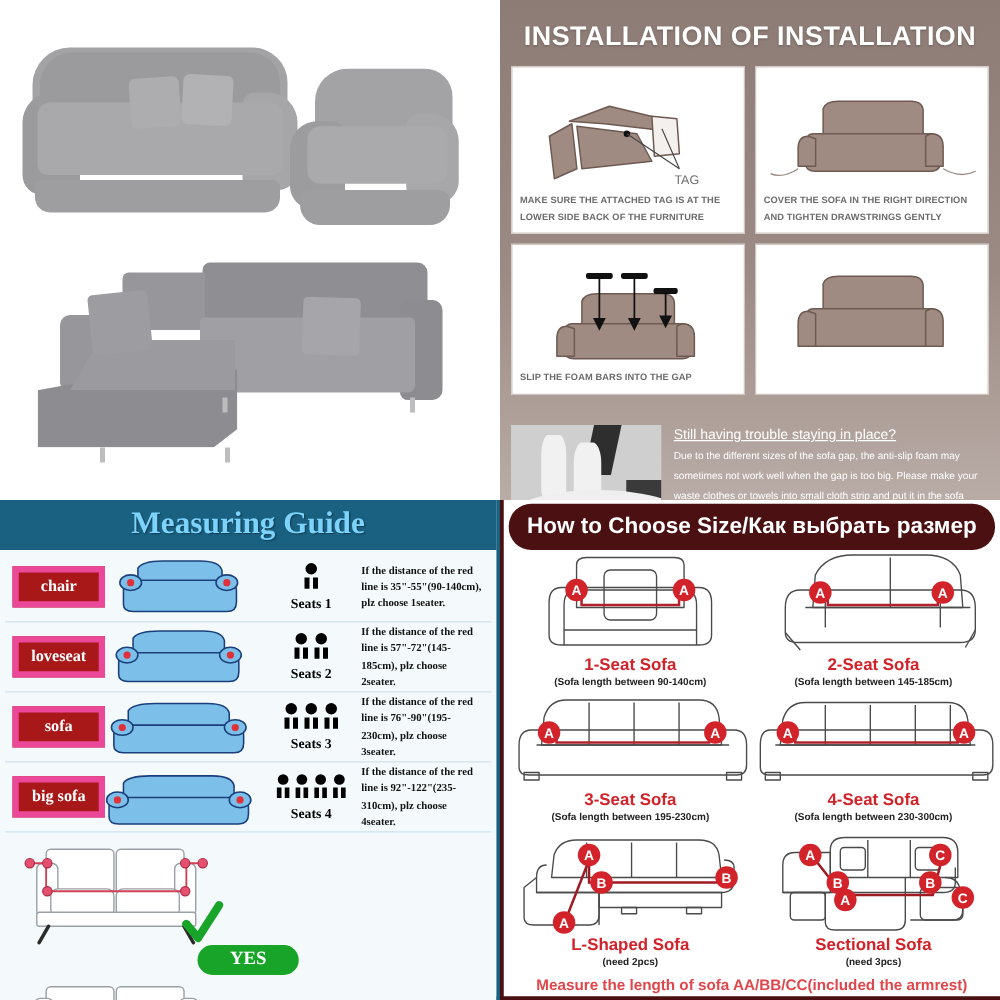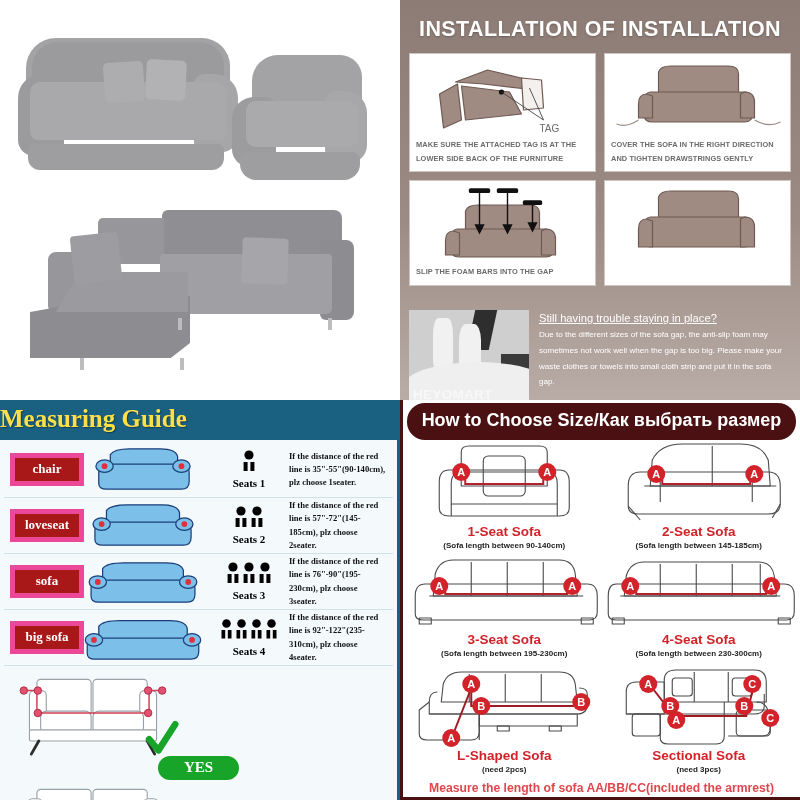--- a/index.html
+++ b/index.html
@@ -71,21 +71,21 @@
   #sectional .pilR { position:absolute; left:222px; top:28px; width:46px; height:46px;
                      background:#a6a6aa; border-radius:4px; transform: rotate(2deg); }
   #sectional .leg  { position:absolute; bottom:0; width:4px; height:12px; background:#bdbdc0; }
 
   
   .q2 { position: relative; background: linear-gradient(180deg,#8d7c75 0%, #9c8b84 55%, #b9aca6 100%);
         padding: 8px 9px; }
   .q2-title { color:#ffffff; font-weight:bold; font-size:21.5px; letter-spacing:.4px;
               text-align:center; padding:9px 0 11px; text-shadow:0 1px 2px rgba(0,0,0,.25); }
   .steps { display:grid; grid-template-columns: 1fr 1fr; gap:8px; }
-  .step { background:#ffffff; border:1px solid #cfc6c2; padding:4px 6px 6px; }
+  .step { background:#ffffff; border:1px solid #cfc6c2; padding:19px 6px 6px; }
   .step .art { height:80px; position:relative; }
   .step .cap { color:#6b6b6b; font-size:7.4px; font-weight:bold; line-height:1.85;
                letter-spacing:.1px; }
   .trouble { margin-top:24px; display:grid; grid-template-columns: 120px 1fr; gap:0;
              min-height:92px; }
   .trouble-img { position:relative; background:#d8d8d8; overflow:hidden; }
   .trouble-img .hand1, .trouble-img .hand2 { position:absolute; background:#f1f1f1;
              border-radius:40% 40% 14px 14px; }
   .trouble-img .dark { position:absolute; background:#2c2c2c; }
   .trouble-img .couch { position:absolute; left:-6px; bottom:-10px; width:150px; height:50px;
@@ -96,22 +96,22 @@
   .trouble-txt h3 { font-size:11.2px; font-weight:normal; text-decoration:underline;
              margin-bottom:3px; }
   .trouble-txt p { font-size:8.1px; line-height:1.95; }
 
   
   svg { display:block; }
 
   
   .q3 { position:relative; background:#ffffff; border:3px solid #1a6080; border-top:none;
         border-left:none; }
-  .mg-title { background:#1a6080; color:#fde047; font-family:"Liberation Serif", serif;
-        font-weight:bold; font-size:25px; text-align:left; padding:5px 0 7px;
+  .mg-title { background:#1a6080; color:#7dd3fc; font-family:"Liberation Serif", serif;
+        font-weight:bold; font-size:25px; text-align:center; padding:5px 0 7px;
         text-shadow:1px 1px 1px rgba(0,0,0,.35); }
   .mg-body { background:#f4fafc; padding:2px 4px 2px; }
   .mg-row { display:grid; grid-template-columns: 80px 125px 80px 1fr; align-items:center;
         border-bottom:1px solid #cfe2ea; min-height:56px; }
   .mg-row:last-child { border-bottom:none; }
   .mg-tag { background:#a81818; color:#ffffff; font-family:"Liberation Serif", serif;
         font-weight:bold; font-size:13px; text-align:center; padding:3px 0 4px;
         margin-left:6px; border:5px solid #ec4899; }
   .mg-seat { text-align:center; }
   .mg-seat .people { display:flex; justify-content:center; align-items:flex-end; gap:2px;

